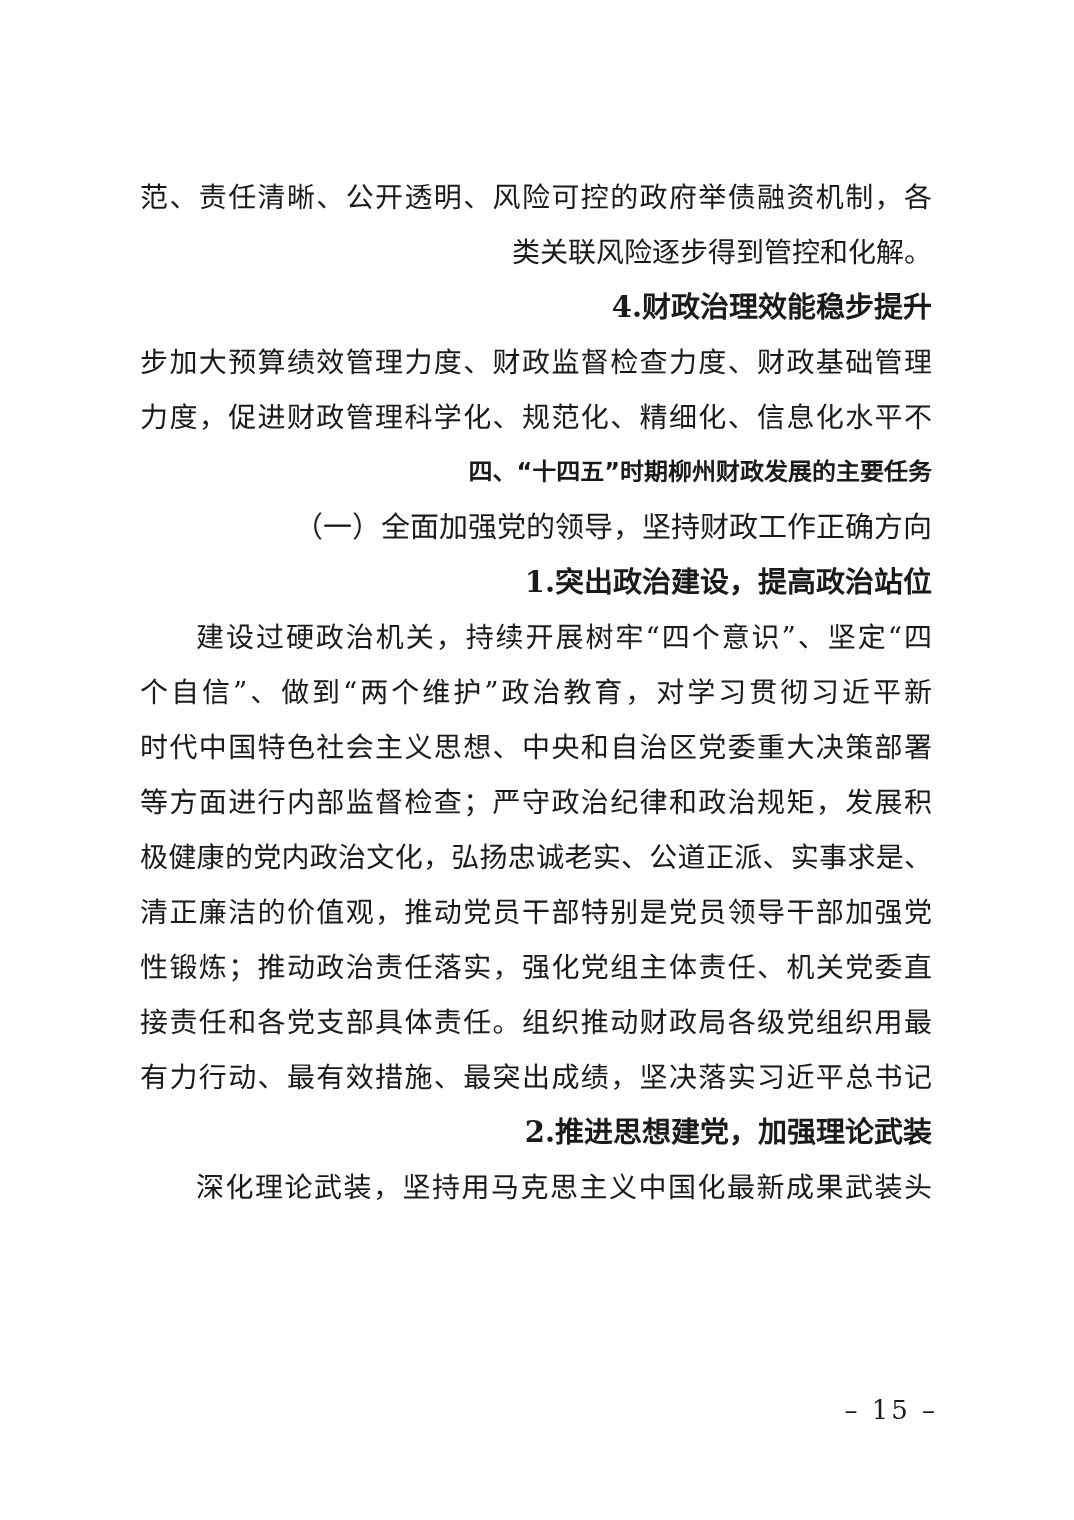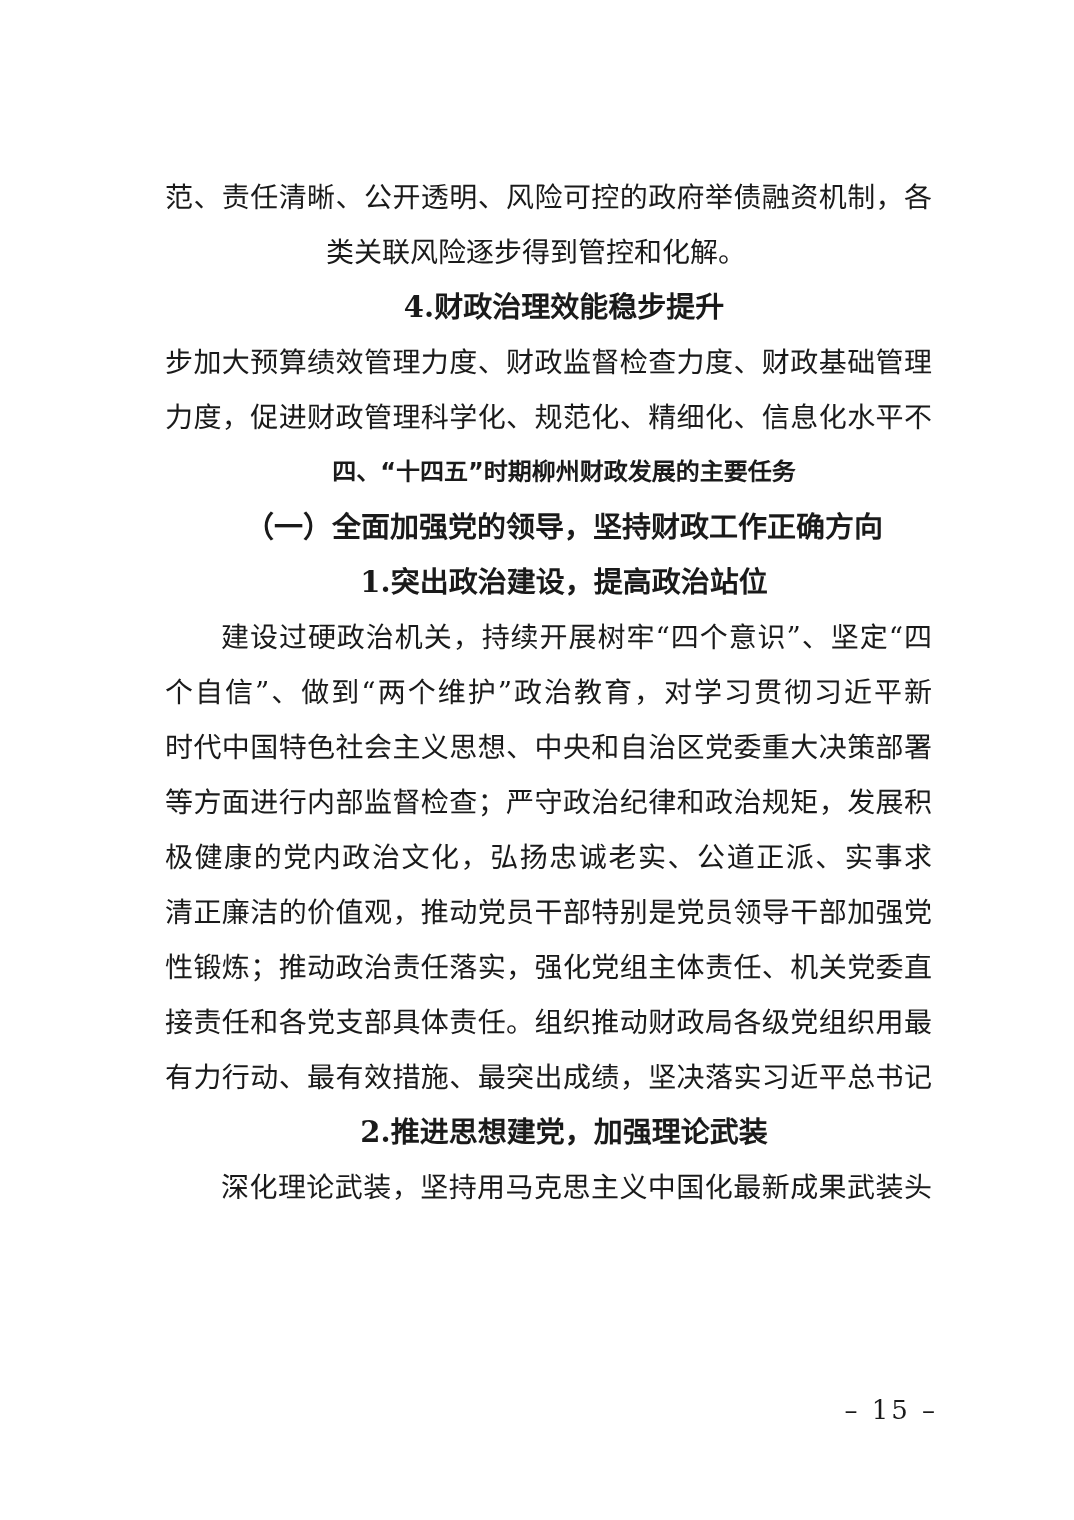--- a/index.html
+++ b/index.html
@@ -16,41 +16,40 @@
     position: absolute;
     left: 140px;
     top: 170px;
     width: 792px;
   }
   .ln {
     height: 55px;
     line-height: 55px;
     font-size: 28px;
     font-weight: 400;
-    text-align: center;
+    text-align: right;
     overflow: hidden;
   }
   
   .just {
     text-align: justify;
     text-align-last: justify;
     text-justify: inter-character;
-    margin-left: 25px;
   }
   
   .ind { padding-left: 56px; }
   
   .h1 {
     font-family: "DejaVu Sans", sans-serif;
     font-weight: 700;
     font-size: 24px;
   }
   
   .h2 {
-    font-weight: 700;
+    font-weight: 400;
     font-size: 29px;
   }
   
   .h3 {
     font-weight: 700;
     font-size: 29px;
   }
   .page-number {
     position: absolute;
     top: 1395px;

